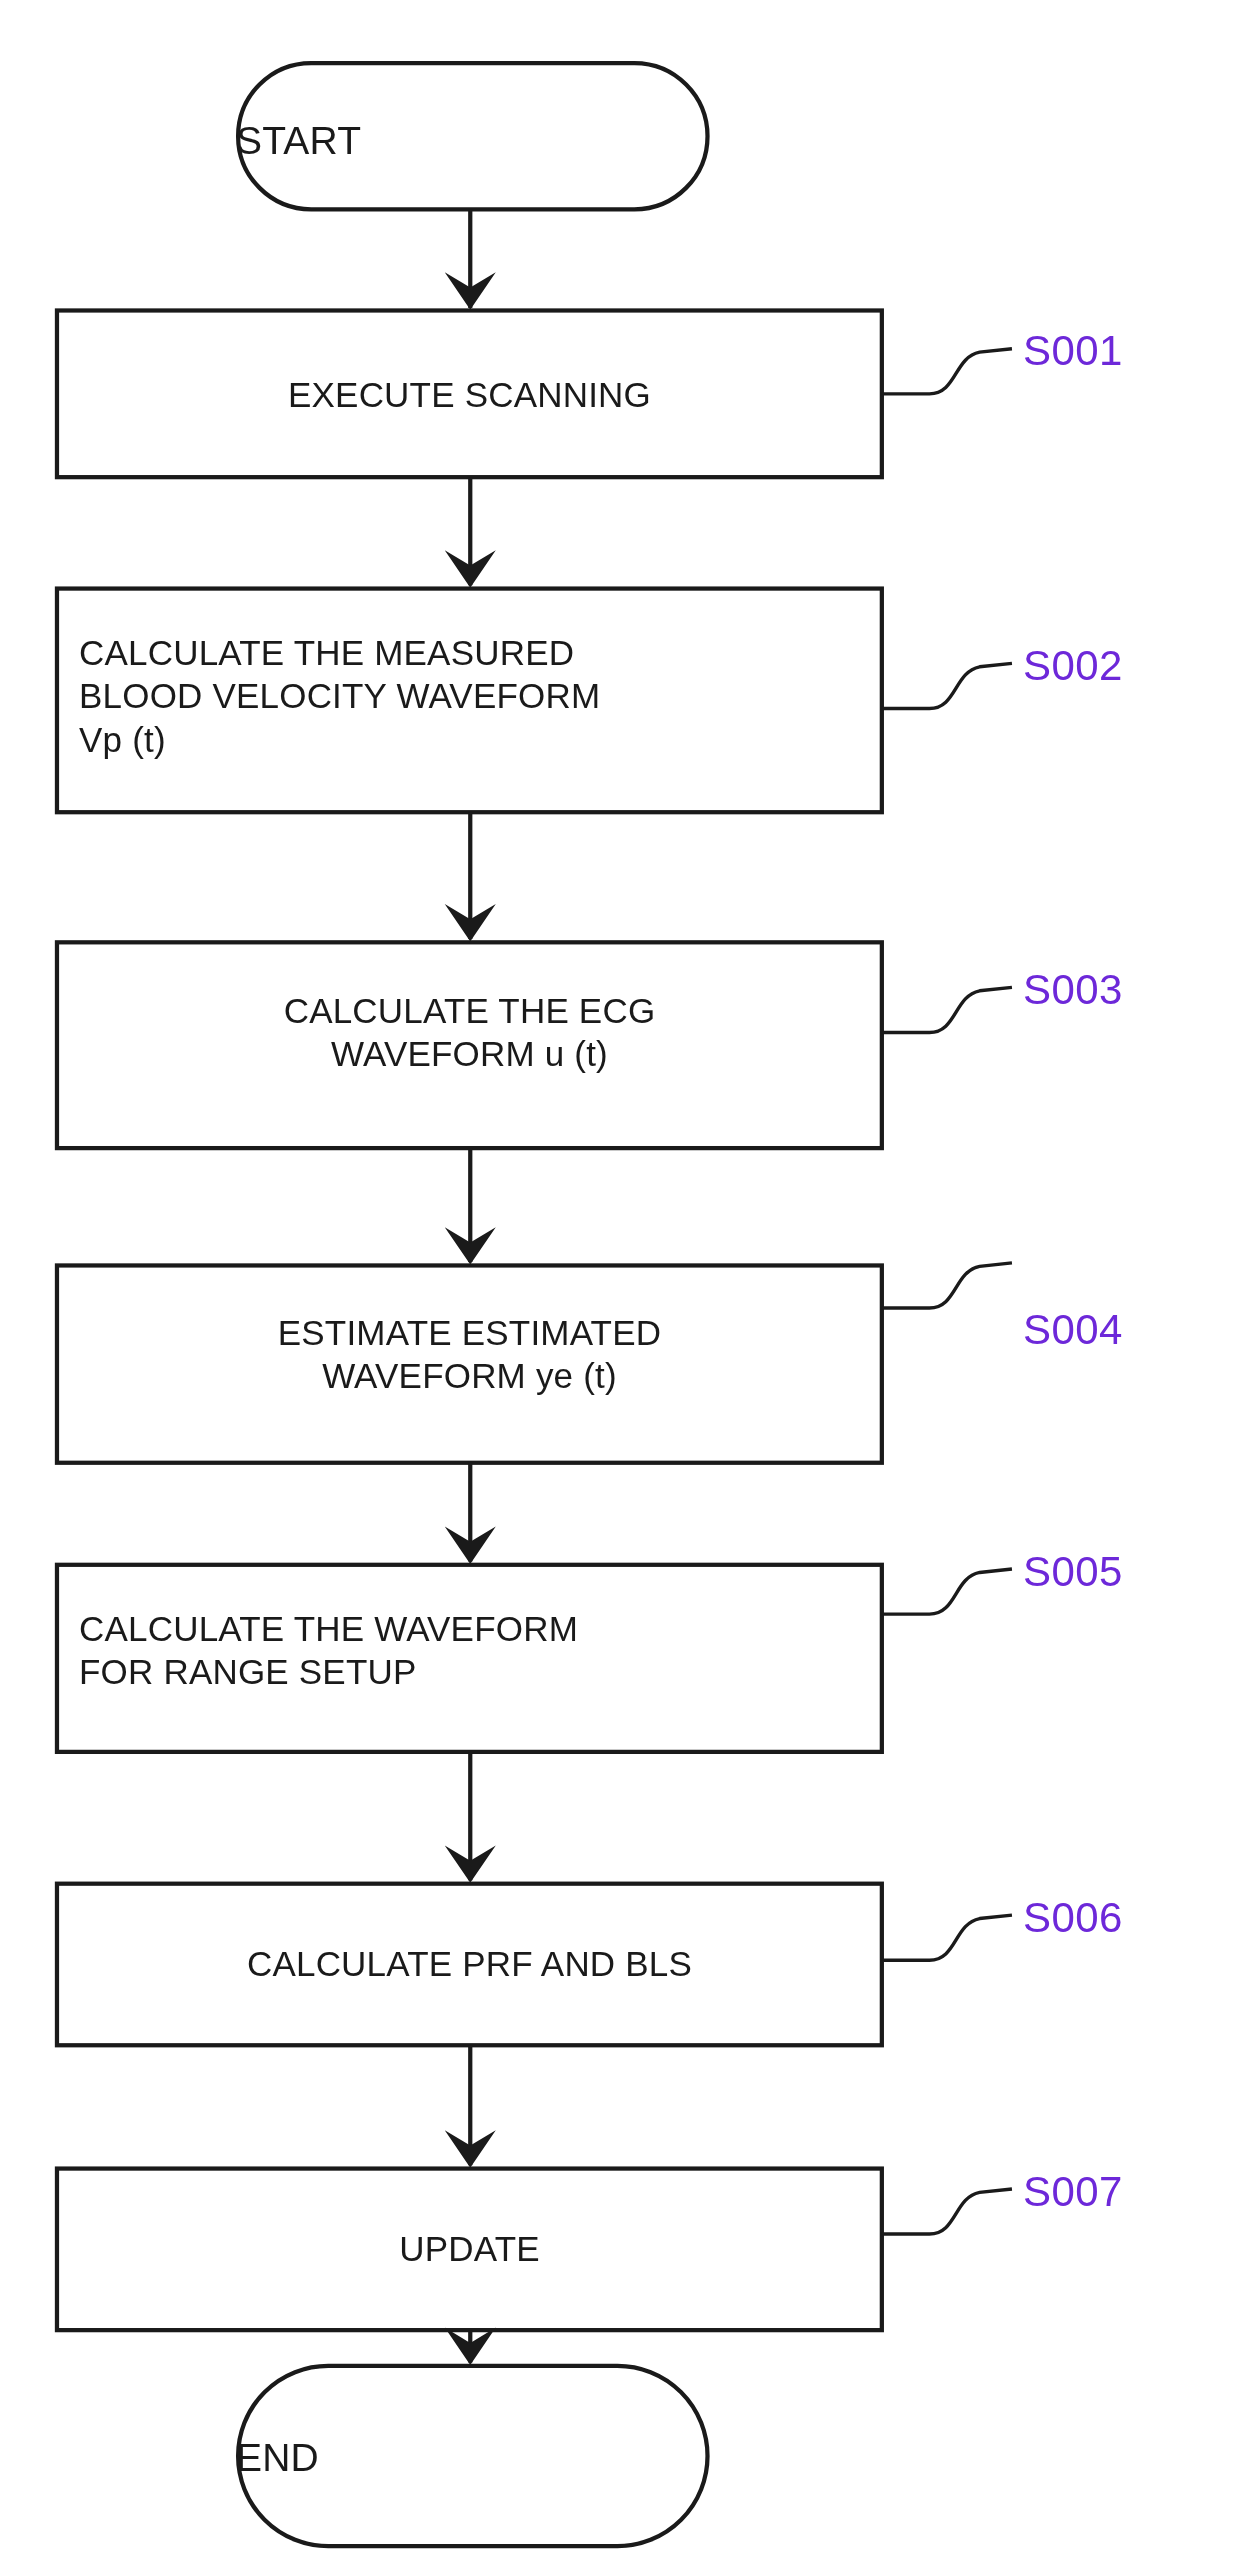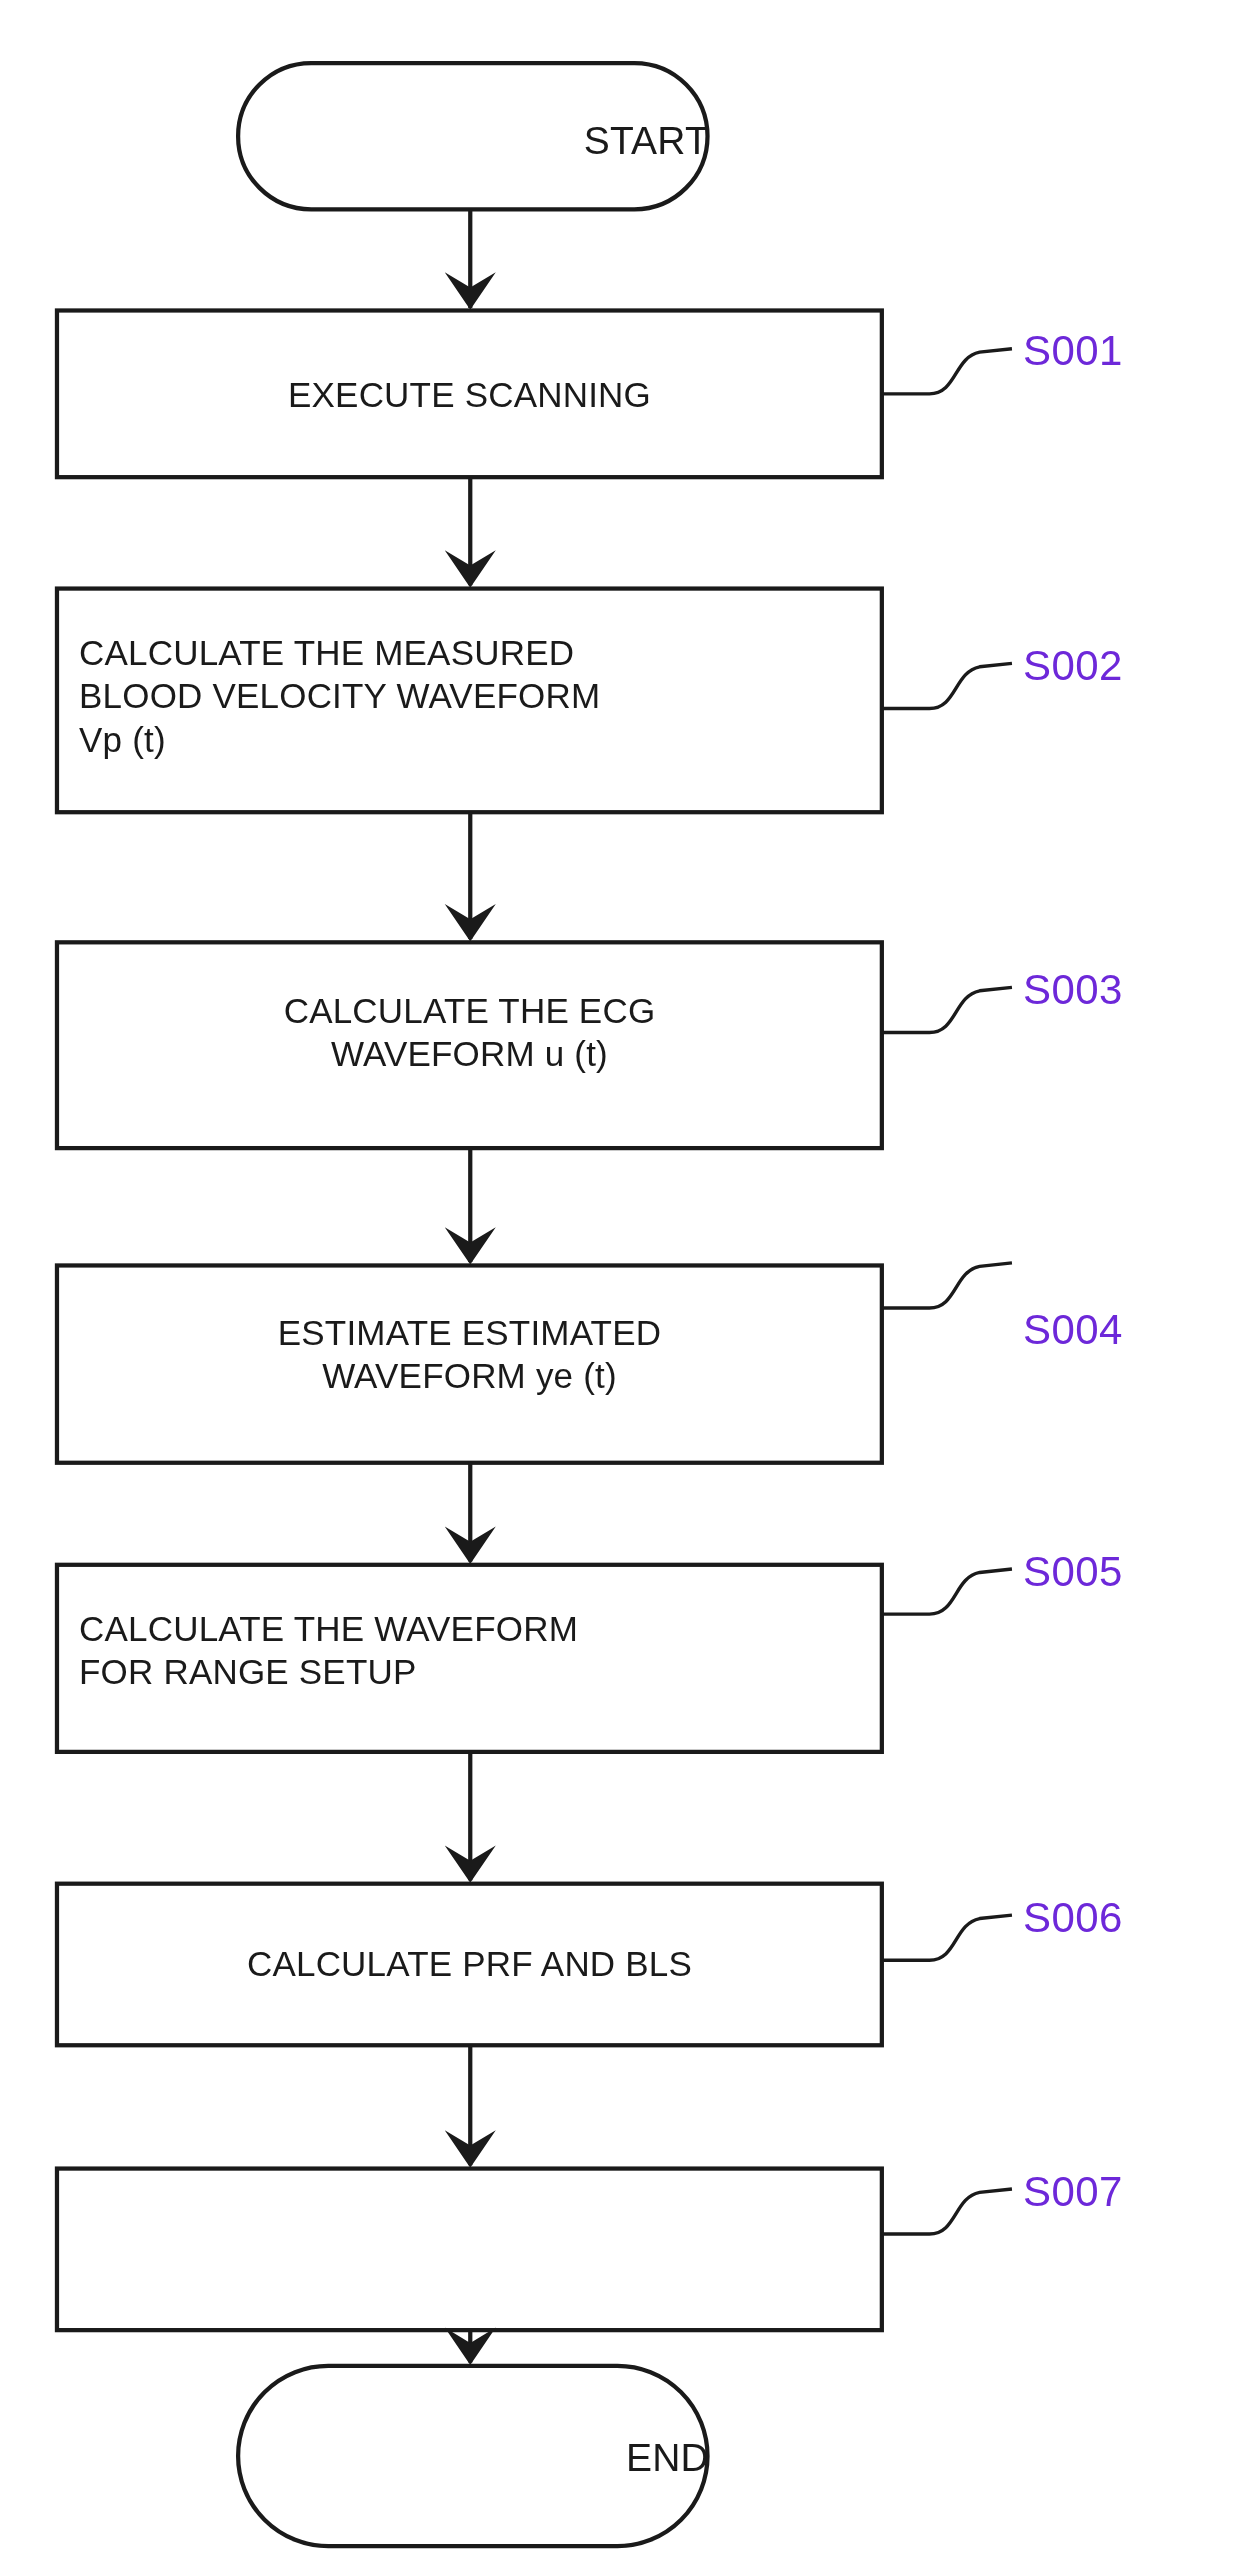--- a/index.html
+++ b/index.html
@@ -26,21 +26,21 @@
   }
   .node-text {
     position: absolute;
     color: #1a1a1a;
     line-height: 1.24;
     white-space: pre-line;
     letter-spacing: 0.2px;
   }
   .terminator-label {
     font-size: 39px;
-    text-align: right;
+    text-align: left;
     width: 473px;
     left: 236px;
   }
   .process-label {
     font-size: 35px;
     width: 825px;
     left: 57px;
   }
   .process-label.center { text-align: center; }
   .process-label.left   { text-align: left; padding-left: 22px; box-sizing: border-box; }
@@ -142,20 +142,21 @@
 WAVEFORM u (t)</div>
 
   <div class="node-text process-label center" style="top:1311px;">ESTIMATE ESTIMATED
 WAVEFORM ye (t)</div>
 
   <div class="node-text process-label left" style="top:1607px;">CALCULATE THE WAVEFORM
 FOR RANGE SETUP</div>
 
   <div class="node-text process-label center" style="top:1942px;">CALCULATE PRF AND BLS</div>
 
+  <div class="node-text process-label center" style="top:2227px;">UPDATE</div>
 
   <div class="node-text terminator-label" style="top:2434px;">END</div>
 
   <div class="step-label" style="left:1023px; top:327px;">S001</div>
 
   <div class="step-label" style="left:1023px; top:642px;">S002</div>
 
   <div class="step-label" style="left:1023px; top:966px;">S003</div>
 
   <div class="step-label" style="left:1023px; top:1306px;">S004</div>

